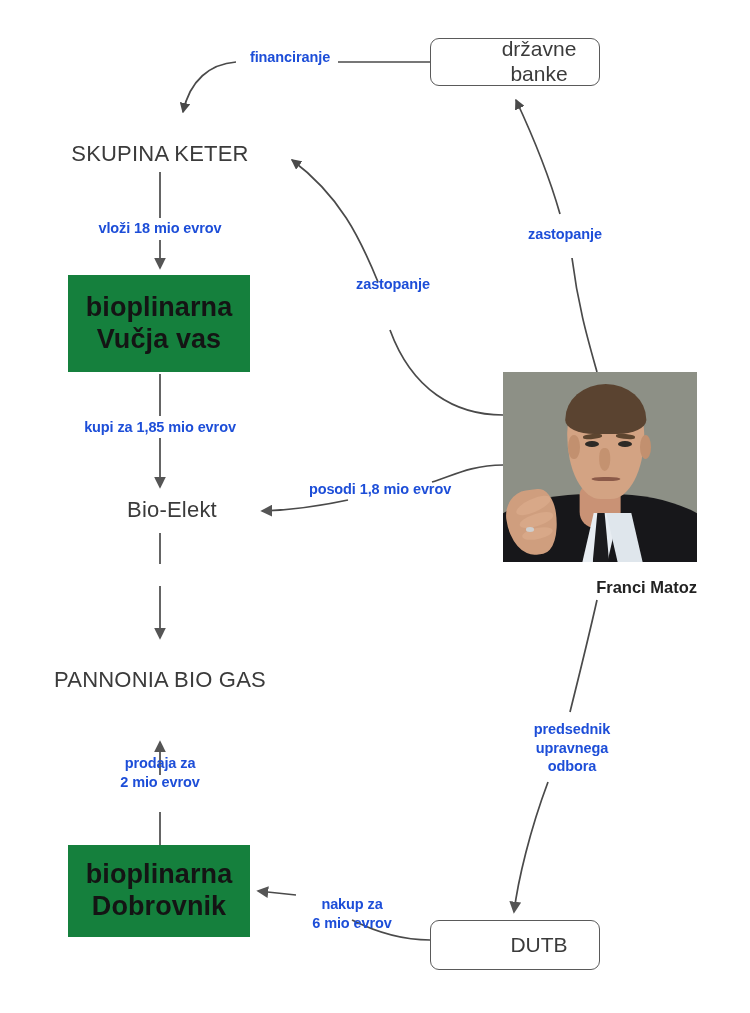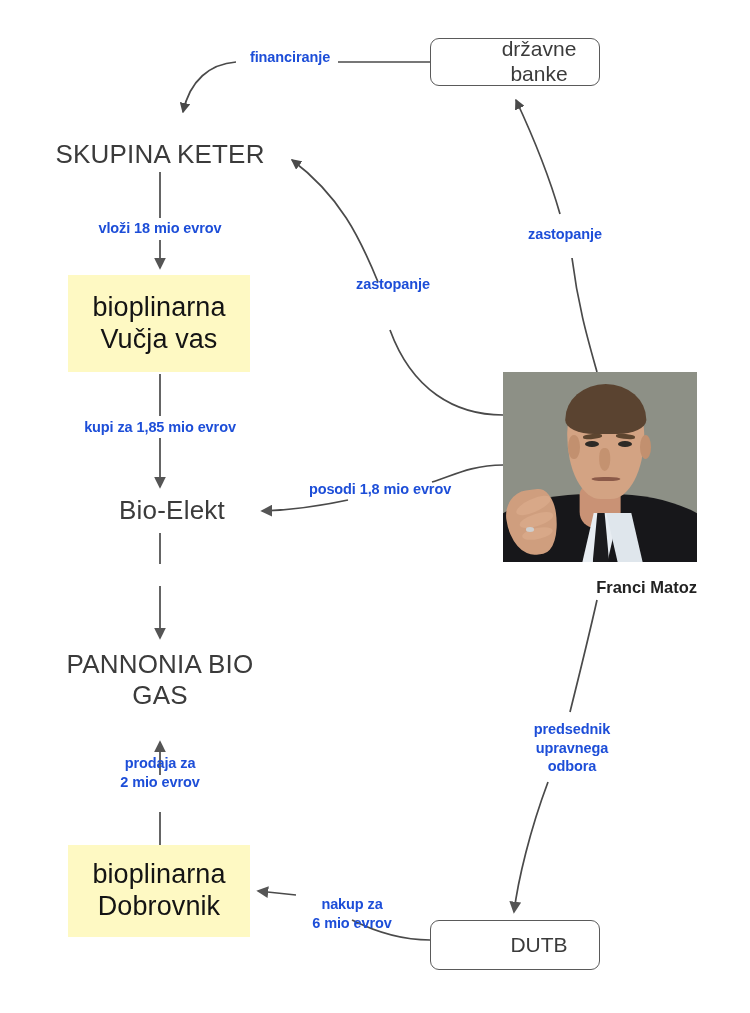--- a/index.html
+++ b/index.html
@@ -32,38 +32,38 @@
     position: absolute;
     box-sizing: border-box;
     display: flex;
     align-items: center;
     justify-content: center;
     text-align: center;
     line-height: 1.18;
   }
   .node-plain {
     color: #3b3b3b;
-    font-size: 26px;
+    font-size: 22px;
     font-weight: 400;
     letter-spacing: 0.2px;
   }
   .node-box {
     border: 1.6px solid #5a5a5a;
     border-radius: 9px;
     background: #ffffff;
     color: #3b3b3b;
     font-size: 21px;
     font-weight: 400;
     padding-left: 48px;
   }
   .node-highlight {
-    background: #fef9c3;
+    background: #15803d;
     color: #141414;
     font-size: 27px;
-    font-weight: 400;
+    font-weight: 700;
     letter-spacing: 0.1px;
     text-align: center;
   }
 
   
   .edge-label {
     position: absolute;
     color: #1d4ed8;
     font-size: 14.5px;
     font-weight: bold;

